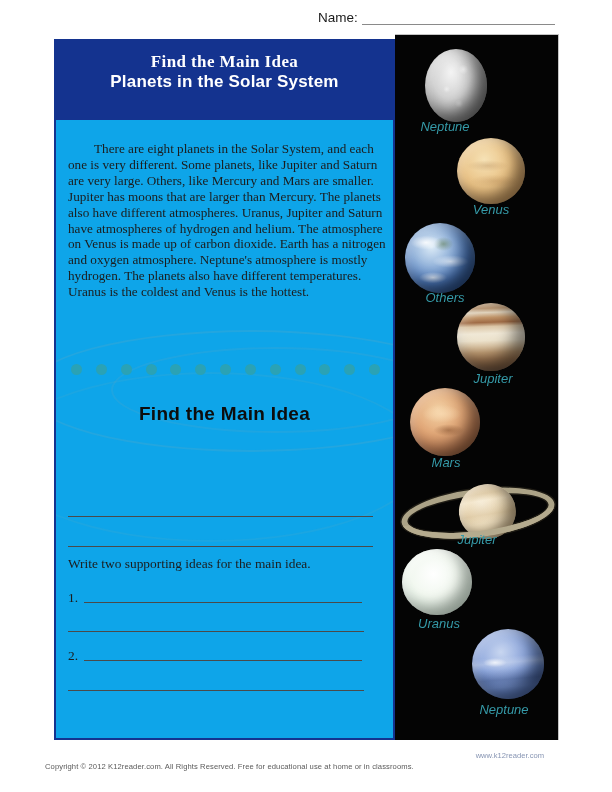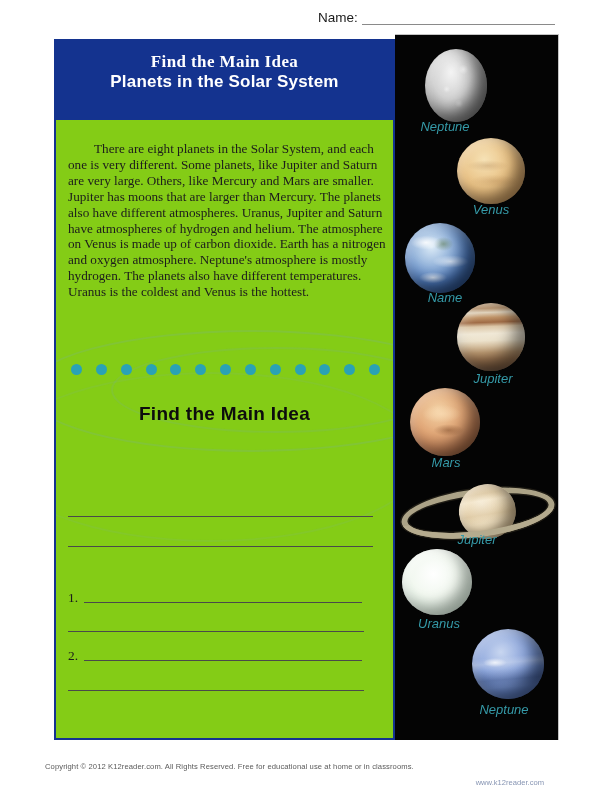--- a/index.html
+++ b/index.html
@@ -18,21 +18,21 @@
   
   .header-box { position:absolute; left:54px; top:39px; width:341px; height:81px;
     background:#14338f; color:#fff; text-align:center; }
   .header-sub { margin-top:13px; font-family:"Liberation Serif",serif; font-weight:bold;
     font-size:17px; letter-spacing:.4px; }
   .header-title { font-family:"Liberation Sans",sans-serif; font-weight:bold;
     font-size:17px; letter-spacing:.2px; }
 
   
   .content-box { position:absolute; left:54px; top:120px; width:341px; height:620px;
-    background:#84cc16; border:2px solid #14338f; border-top:none; overflow:hidden; }
+    background:#0ea5e9; border:2px solid #14338f; border-top:none; overflow:hidden; }
 
   .passage { position:absolute; left:12px; top:21px; width:319px;
     font-size:13.2px; line-height:15.9px; color:#1c1c1c; text-indent:26px; text-align:left; }
 
   
   .orbit { position:absolute; border-radius:50%; border:2px solid rgba(120,170,185,.20); }
   .orbit1 { left:-30px; top:210px; width:450px; height:122px; }
   .orbit2 { left:55px; top:227px; width:330px; height:86px; border-color:rgba(120,170,185,.16); }
   .orbit3 { left:-60px; top:252px; width:430px; height:170px; border-color:rgba(120,170,185,.12); }
 
@@ -135,21 +135,21 @@
       radial-gradient(ellipse 16px 6px at 32% 48%, rgba(255,255,255,.75), transparent 75%),
       linear-gradient(175deg, transparent 40%, rgba(255,255,255,.22) 48%, transparent 56%, rgba(20,40,90,.25) 70%, transparent 80%),
       radial-gradient(circle at 40% 33%, #c8d6f0 0%, #93abde 35%, #6383c6 65%, #3c5ba2 92%, #2c4584 100%);
     box-shadow: inset -10px -9px 15px rgba(0,0,0,.5), inset 3px 4px 8px rgba(255,255,255,.35); }
   .l-neptune { left:59px; top:667px; }
 
   
   .footer-left { position:absolute; left:45px; top:751px; font-family:"Liberation Sans",sans-serif;
     font-size:7.6px; color:#5a5a5a; letter-spacing:.1px;margin-top:11px; }
   .footer-right { position:absolute; right:44px; top:751px; font-family:"Liberation Sans",sans-serif;
-    font-size:7.6px; color:#8795b3;margin-top:27px; }
+    font-size:7.6px; color:#8795b3; }
 </style>
 </head>
 <body>
 
 <div class="page">
 
   <span class="name-row">Name:</span>
   <div class="name-line"></div>
 
   <div class="header-box">
@@ -180,39 +180,40 @@
       <span class="dot"></span>
       <span class="dot"></span>
       <span class="dot"></span>
     </div>
 
     <div class="section-heading">Find the Main Idea</div>
 
     <div class="blank blank-a1"></div>
     <div class="blank blank-a2"></div>
 
+    <div class="prompt prompt-supporting">Write two supporting ideas for the main idea.</div>
 
     <span class="num-item num-1">1.</span>
     <div class="blank blank-n1"></div>
     <div class="blank blank-n1b"></div>
 
     <span class="num-item num-2">2.</span>
     <div class="blank blank-n2"></div>
     <div class="blank blank-n2b"></div>
   </div>
 
   <div class="sidebar">
     <div class="planet p-mercury"></div>
     <div class="planet-label l-mercury">Neptune</div>
 
     <div class="planet p-venus"></div>
     <div class="planet-label l-venus">Venus</div>
 
     <div class="planet p-earth"></div>
-    <div class="planet-label l-earth">Name</div>
+    <div class="planet-label l-earth">Others</div>
 
     <div class="planet p-jupiter"></div>
     <div class="planet-label l-jupiter">Jupiter</div>
 
     <div class="planet p-mars"></div>
     <div class="planet-label l-mars">Mars</div>
 
     <div class="saturn-wrap">
       <div class="saturn-ring"></div>
       <div class="saturn-sphere"></div>

